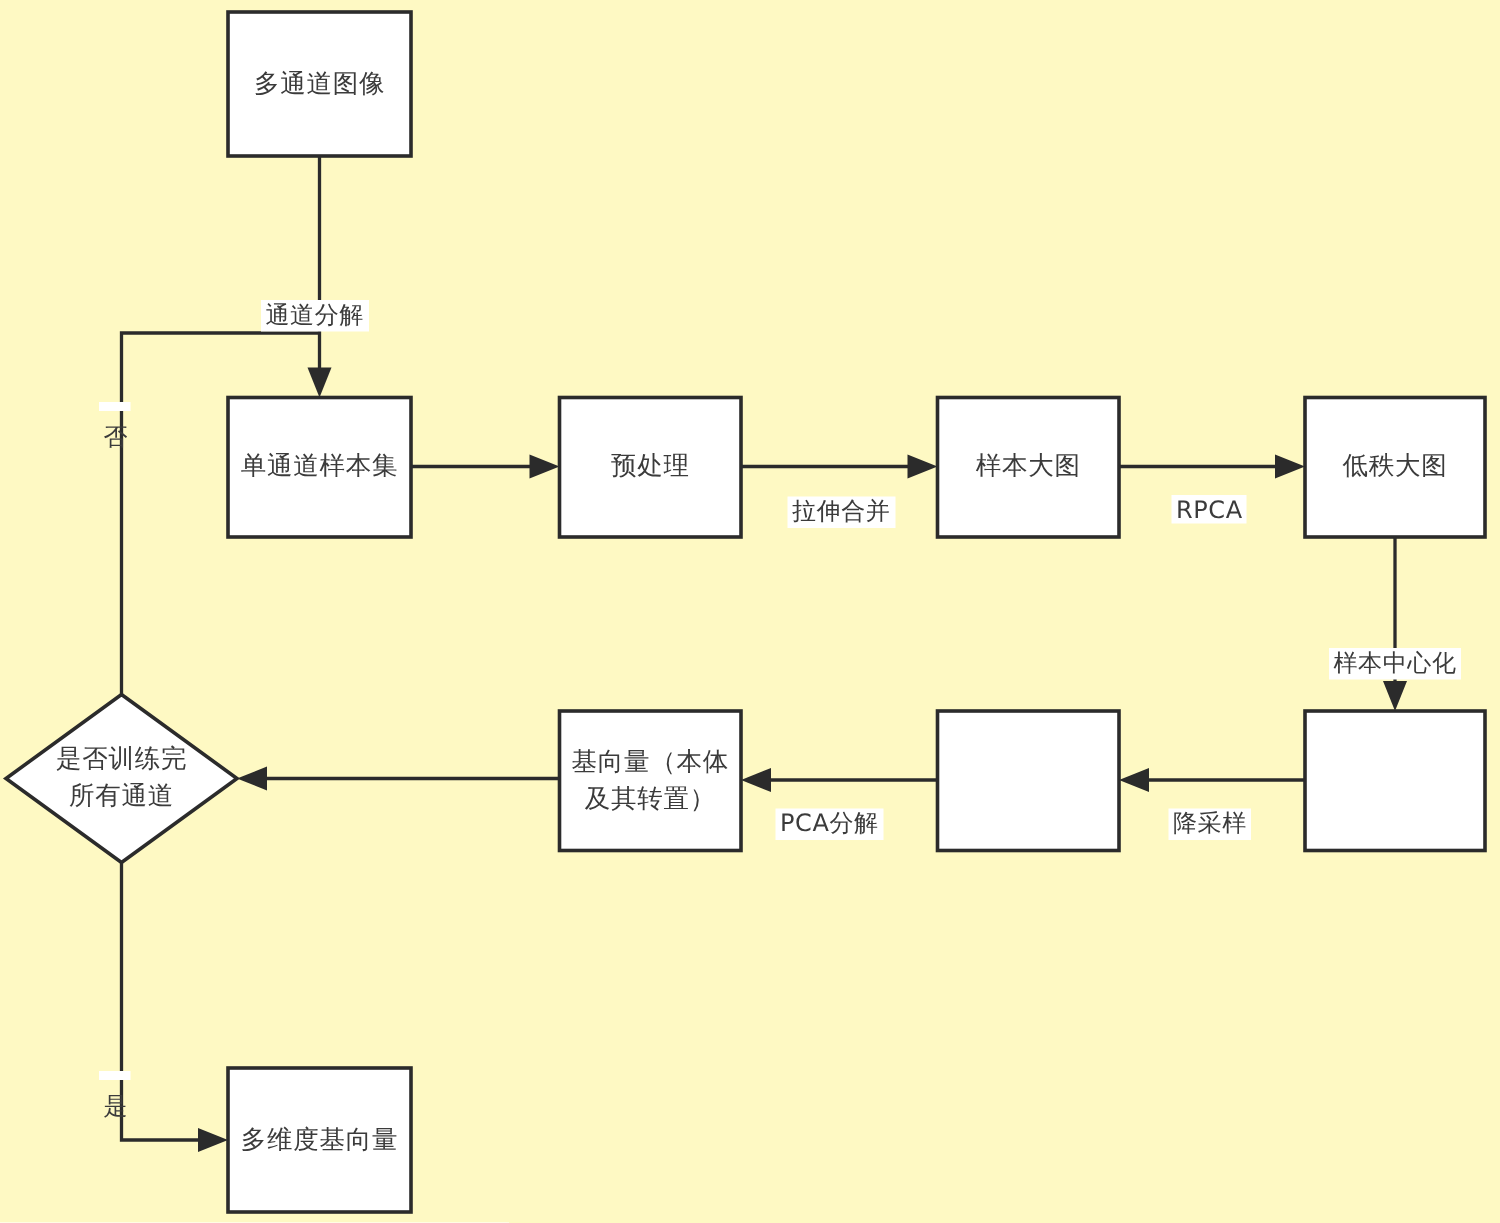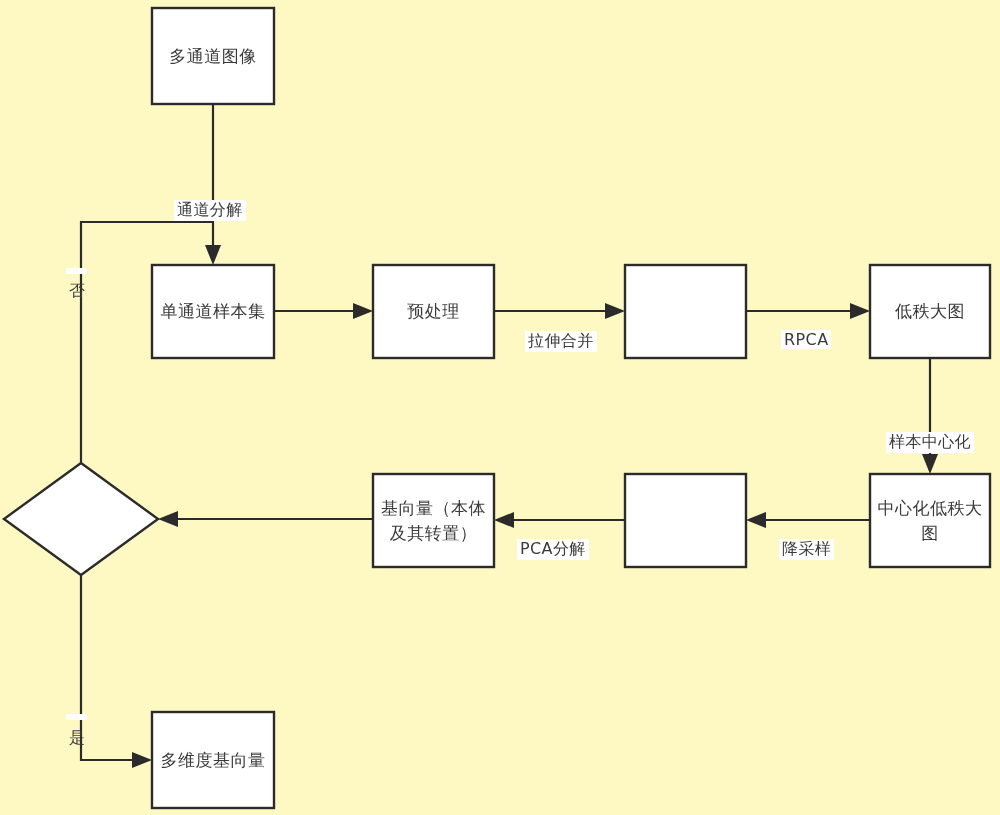--- a/index.html
+++ b/index.html
@@ -142,30 +142,31 @@
     <path class="edge-line" d="M 81 575 L 81 760 L 139 760"></path>
     <polygon class="arrow-head" points="152,760 132,752 132,768"></polygon>
   </svg>
 
   <div class="node-label" style="left:152px; top:8px; width:122px; height:96px;">多通道图像</div>
 
   <div class="node-label" style="left:152px; top:265px; width:122px; height:93px;">单通道样本集</div>
 
   <div class="node-label" style="left:373px; top:265px; width:121px; height:93px;">预处理</div>
 
+  <div class="node-label" style="left:625px; top:265px; width:121px; height:93px;">样本大图</div>
 
   <div class="node-label" style="left:870px; top:265px; width:120px; height:93px;">低秩大图</div>
 
-  <div class="node-label" style="left:870px; top:474px; width:120px; height:93px;">中心化低秩大
-图</div>
 
 
   <div class="node-label" style="left:373px; top:474px; width:121px; height:93px;">基向量（本体
 及其转置）</div>
 
+  <div class="node-label" style="left:11px; top:487px; width:140px; height:64px;">是否训练完
+所有通道</div>
 
   <div class="node-label" style="left:152px; top:712px; width:122px; height:96px;">多维度基向量</div>
 
   <div class="edge-label" style="left:174px; top:172px;">通道分解</div>
 
   <div class="edge-label vertical" style="left:66px; top:240px;">否</div>
 
   <div class="edge-label" style="left:525px; top:303px;font-family:Liberation Mono, monospace;">拉伸合并</div>
 
   <div class="edge-label" style="left:781px; top:302px;">RPCA</div>

